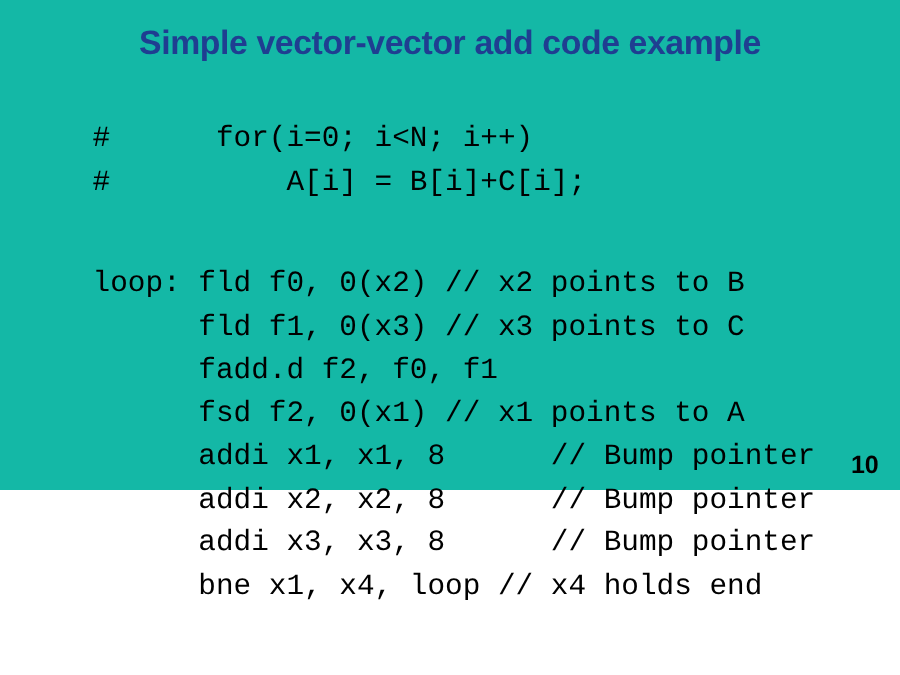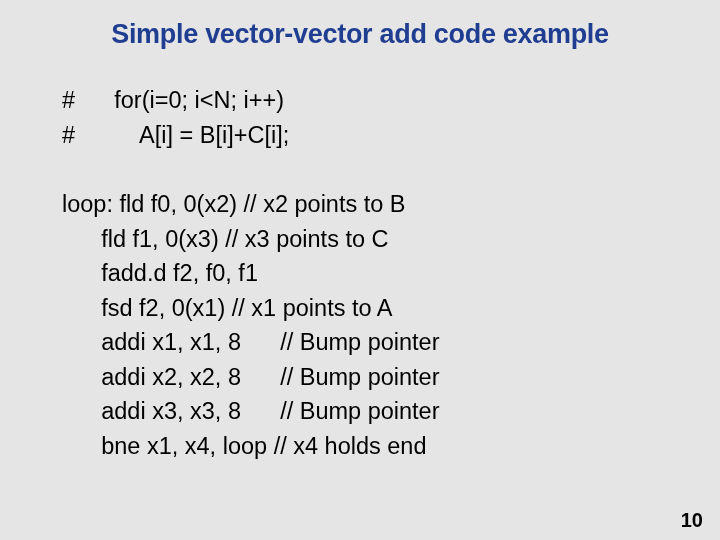--- a/index.html
+++ b/index.html
@@ -9,22 +9,22 @@
   body {
     width: 720px;
     height: 540px;
     background: #ffffff;
     font-family: "Liberation Sans", sans-serif;
     overflow: hidden;
   }
   .slide {
     position: relative;
     width: 720px;
-    height: 540px;
-    background: #e5e5e5;
+    height: 392px;
+    background: #14b8a6;
     box-sizing: border-box;
   }
   .slide-title {
     position: absolute;
     top: 19px;
     left: 0;
     width: 720px;
     text-align: center;
     font-family: "Liberation Sans", sans-serif;
     font-weight: bold;
@@ -33,26 +33,26 @@
     color: #1F3E91;
     white-space: nowrap;
   }
   .code-body {
     position: absolute;
     top: 79px;
     left: 58px;
     width: 640px;
   }
   .code-block {
-    font-family: Liberation Sans, sans-serif;
+    font-family: Liberation Mono, monospace;
     font-size: 23.5px;
     line-height: 34.5px;
     color: #000000;
     white-space: pre;
-    margin: 4px;
+    margin: 16px;
     letter-spacing: 0px;
   }
   .code-block.c-comment {
     margin-bottom: 0;
   }
   .code-gap {
     height: 31px;
   }
   .page-number {
     position: absolute;

